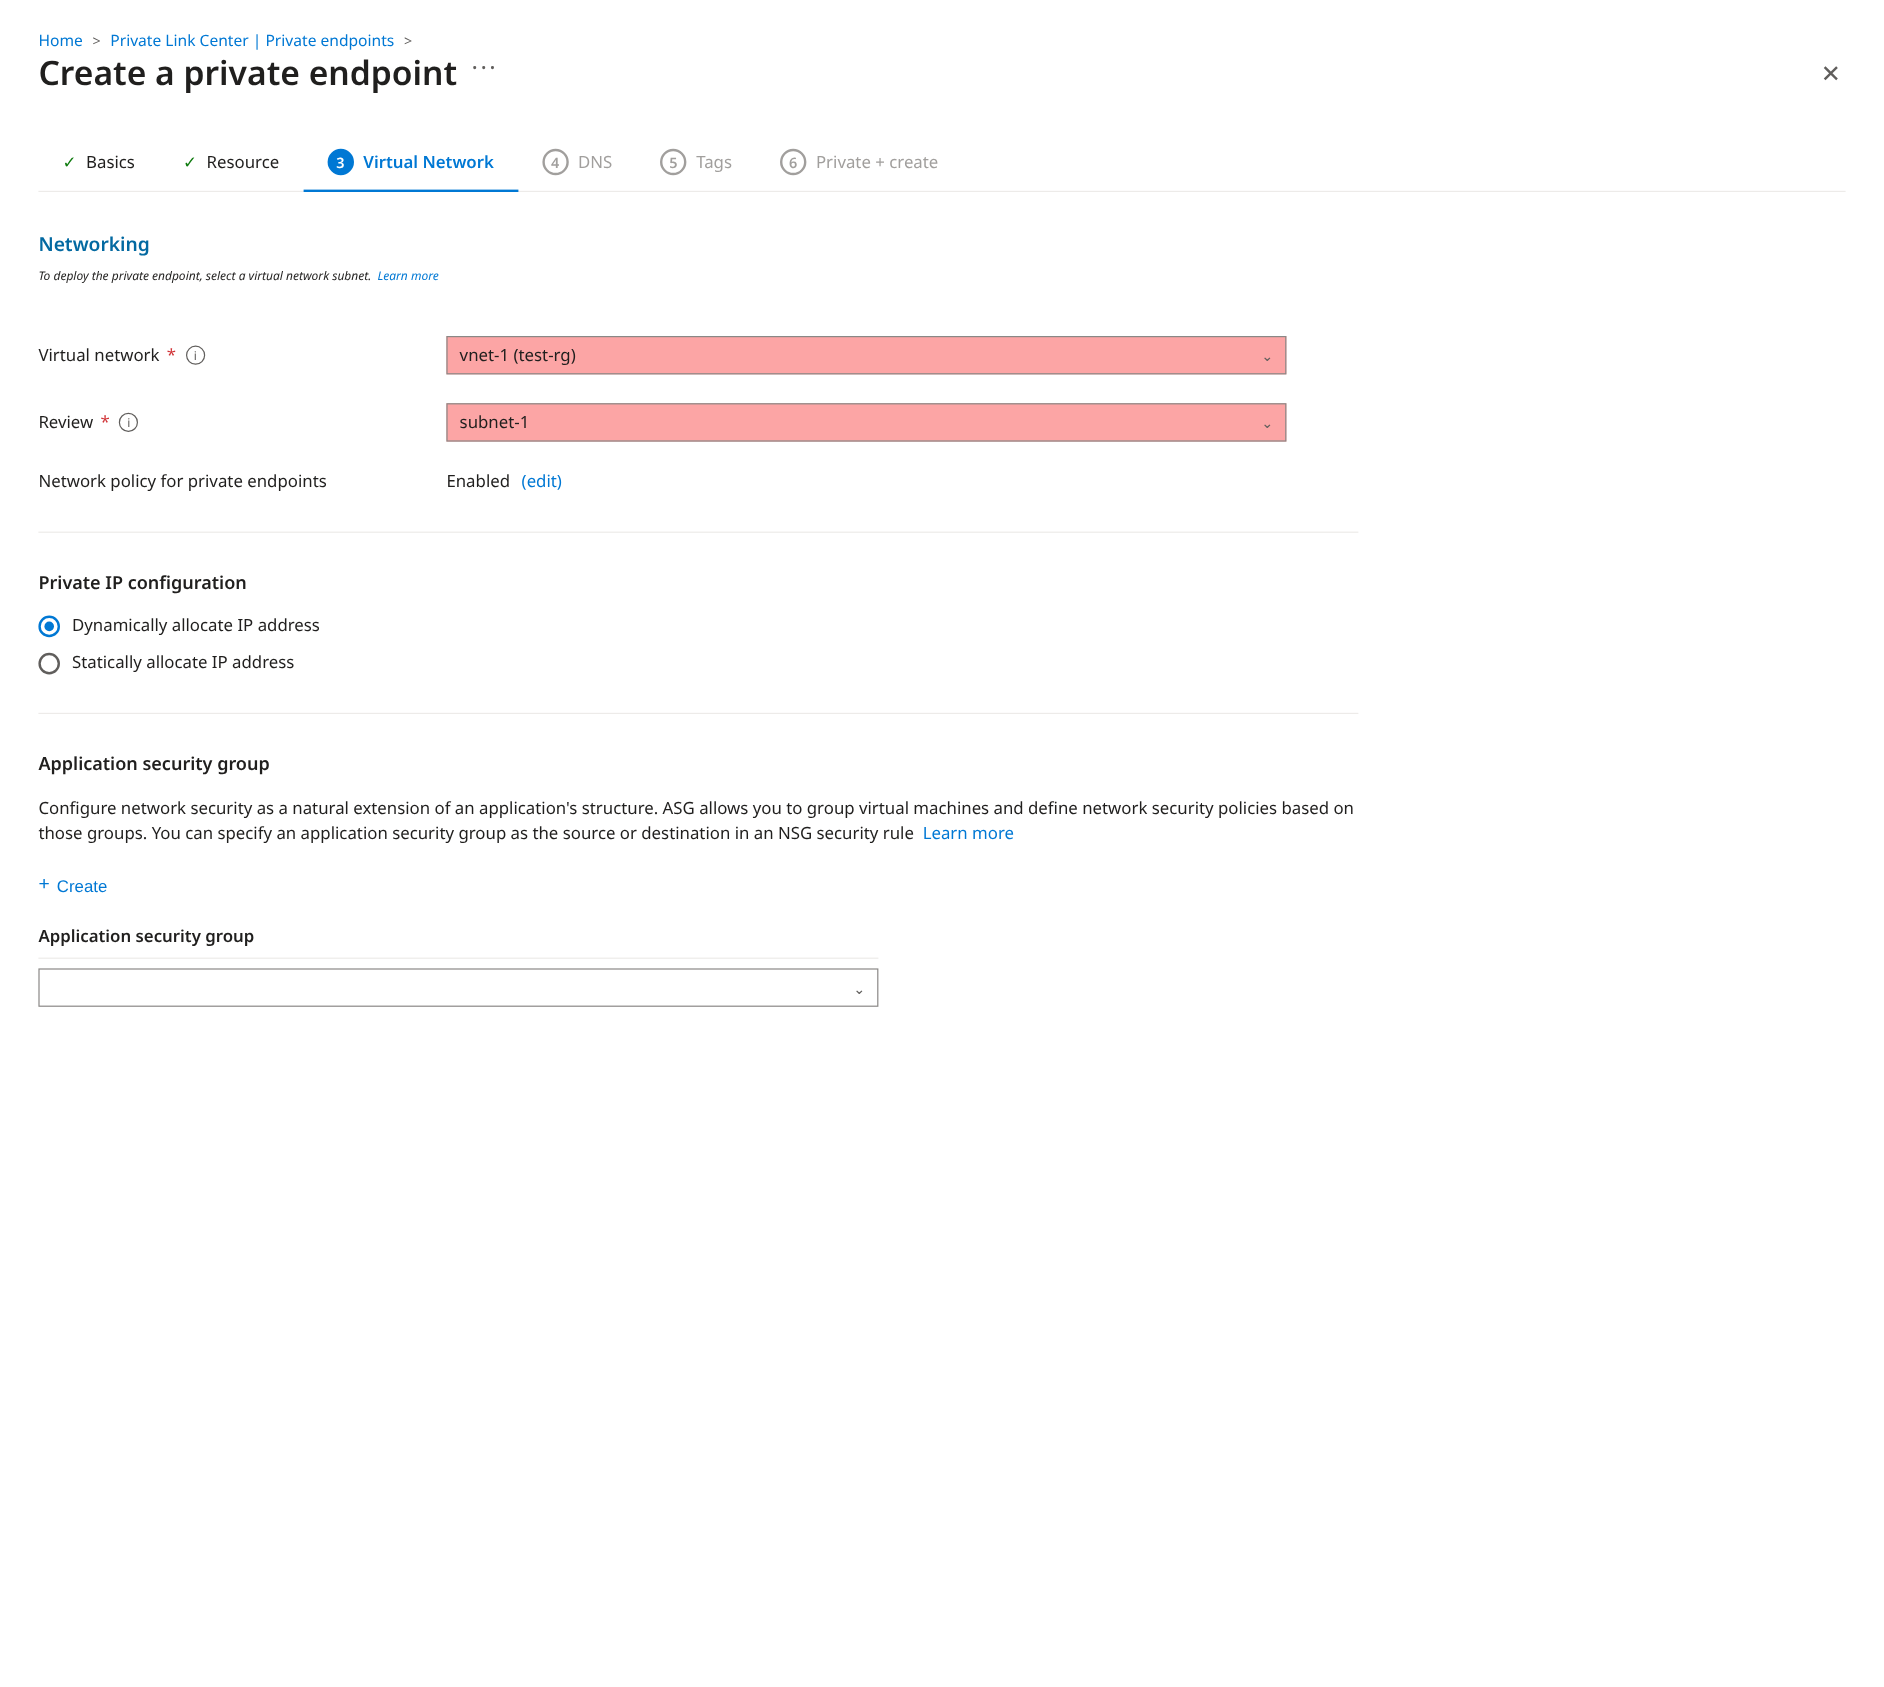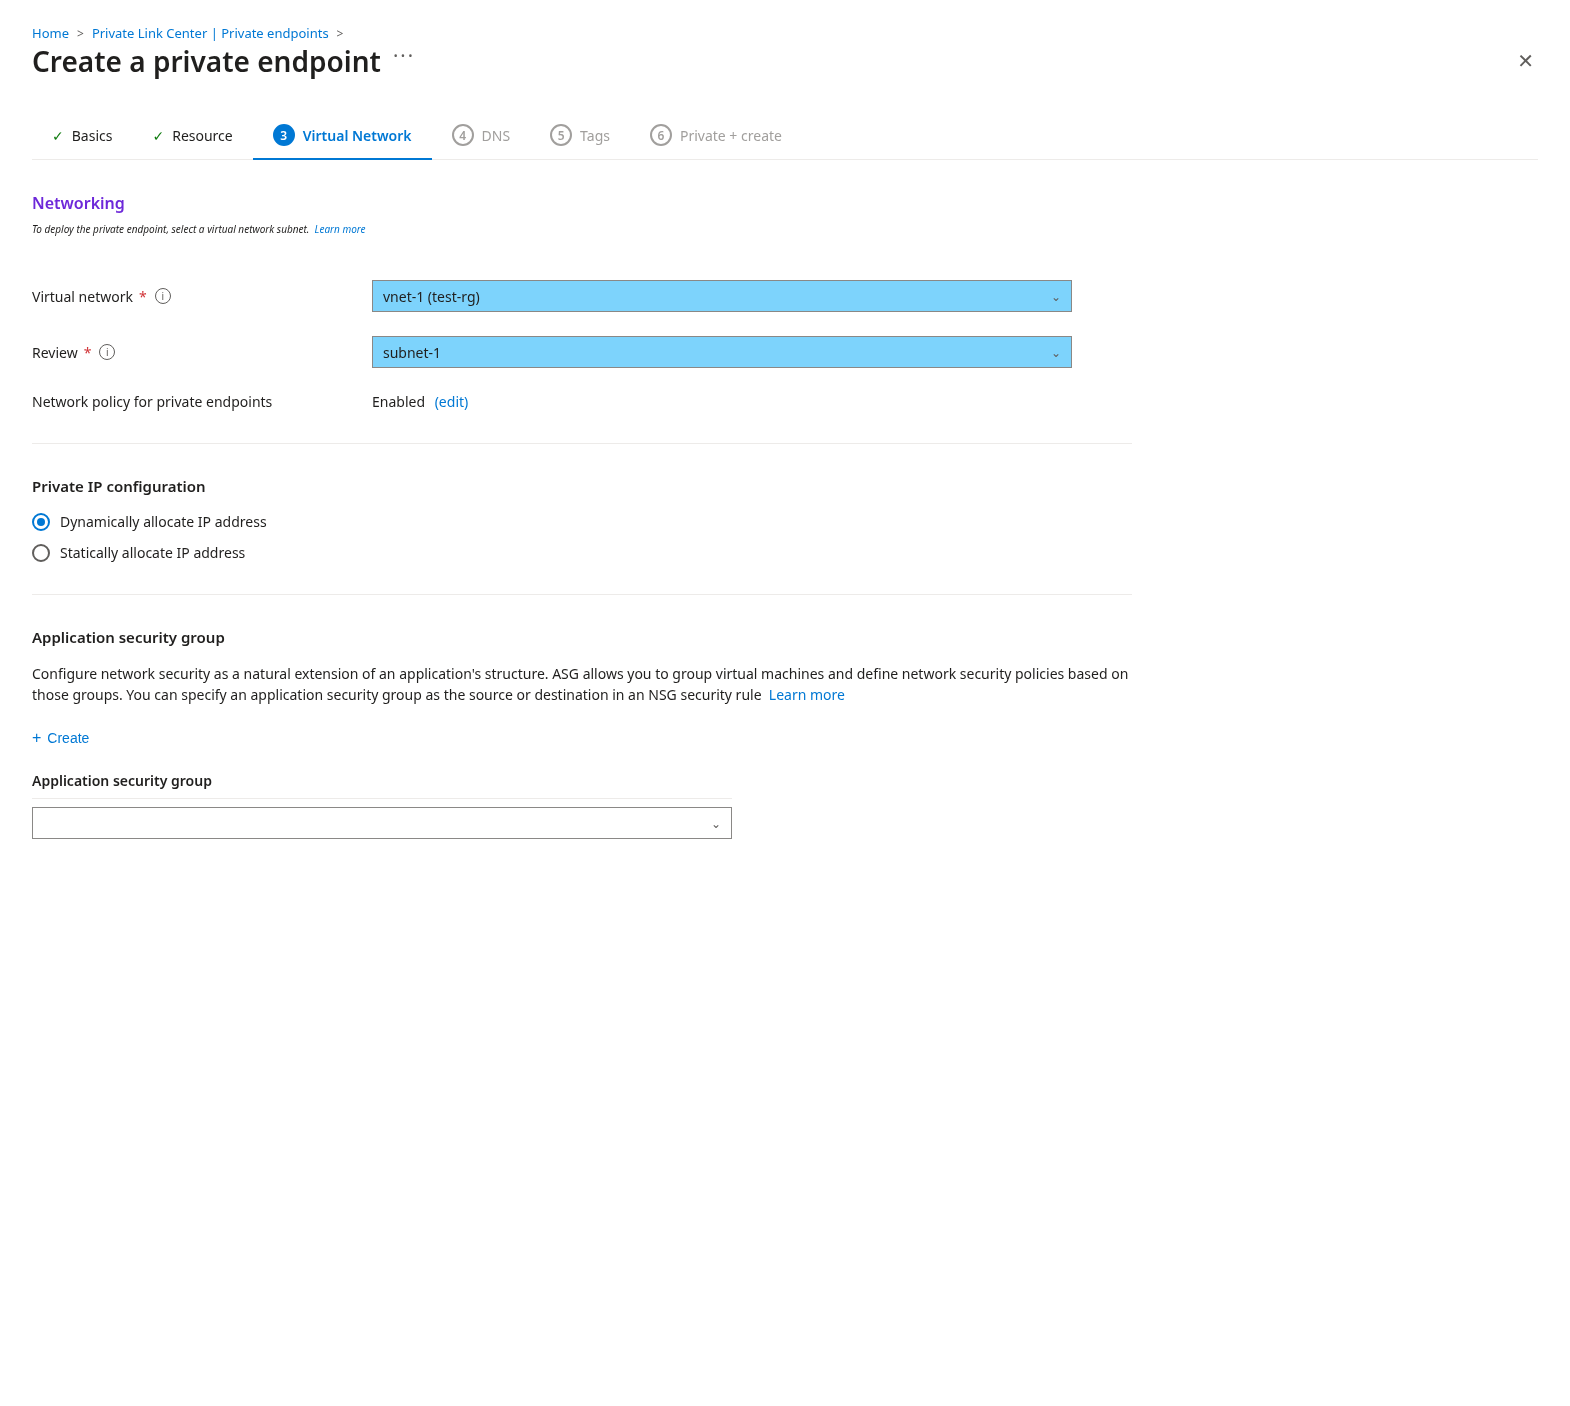--- a/index.html
+++ b/index.html
@@ -114,21 +114,21 @@
       color: #a19f9d;
     }
 
     
     .content-area {
       max-width: 1100px;
     }
     .section-title {
       font-size: 16px;
       font-weight: 600;
-      color: #6d28d9;
+      color: #0369a1;
       margin-bottom: 8px;
     }
     .section-description {
       font-size: 10px;
       color: #201f1e;
       margin-bottom: 44px;
       font-style: italic;
     }
     .learn-more {
       color: #0078d4;
@@ -173,21 +173,21 @@
     .dropdown {
       width: 700px;
       min-width: 700px;
       height: 32px;
       border: 1px solid #8a8886;
       display: flex;
       align-items: center;
       justify-content: space-between;
       padding: 0 10px;
       cursor: pointer;
-      background: #7dd3fc;
+      background: #fca5a5;
       font-size: 14px;
       color: #201f1e;
     }
     .dropdown-arrow {
       font-size: 12px;
       color: #605e5c;
     }
 
     
     .policy-value {

